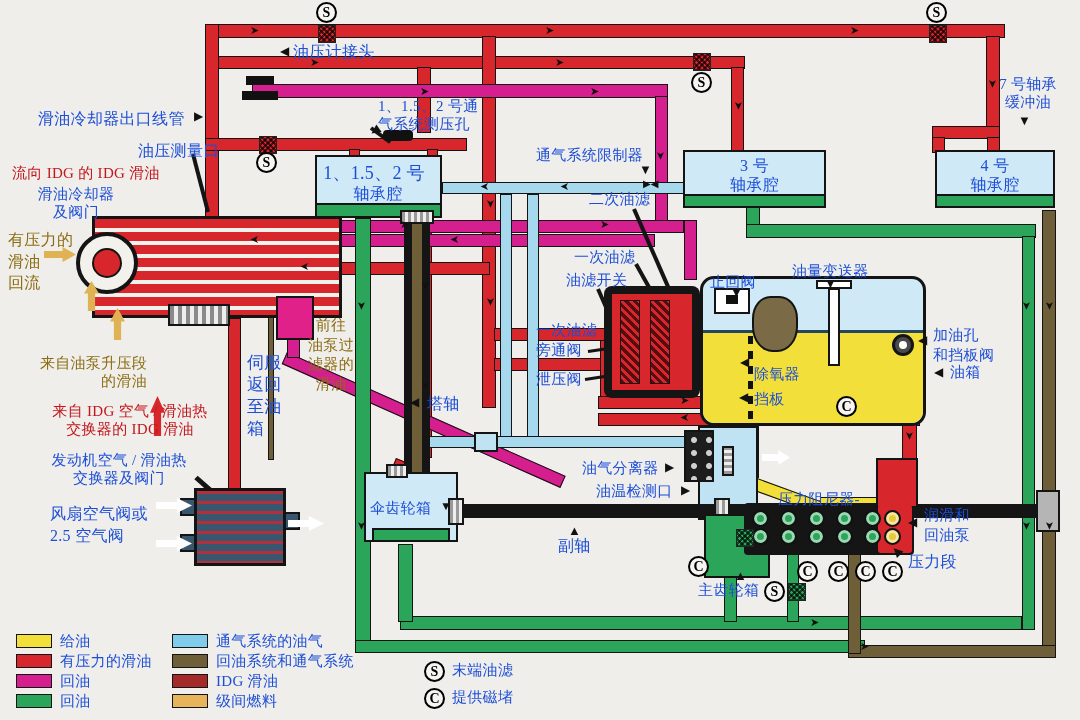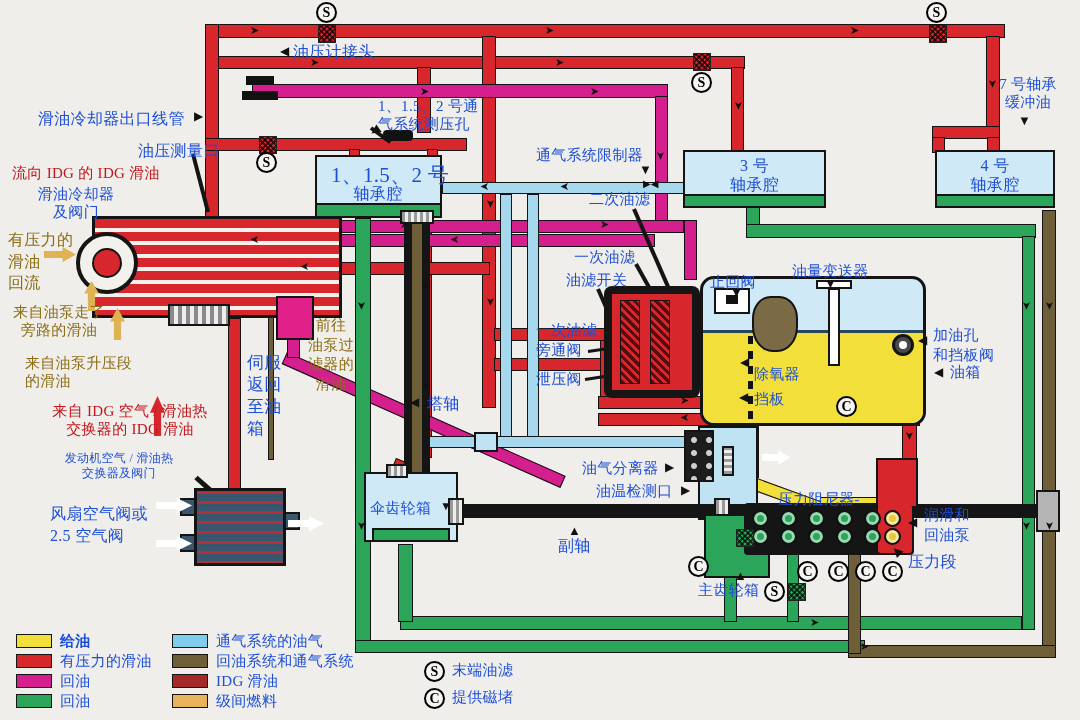--- a/index.html
+++ b/index.html
@@ -226,33 +226,31 @@
     <div class="abs flow" style="left: 370px; top: 124px; font-size: 12px; transform: rotate(-35deg);">◀</div>
     <div class="abs lbl" style="left: 293px; top: 42px; font-size: 16px; text-align: left;">油压计接头</div>
     <div class="abs lbl" style="left: 38px; top: 109px; font-size: 16px; text-align: left;">滑油冷却器出口线管</div>
     <div class="abs lbl" style="left: 106px; top: 141px; font-size: 16px; text-align: left; margin-left: 32px;">油压测量口</div>
     <div class="abs lbl" style="left: 12px; top: 164px; font-size: 15px; color: rgb(195, 22, 28); text-align: left;">流向 IDG 的 IDG 滑油</div>
     <div class="abs lbl" style="left: 30px; top: 185px; width: 92px; font-size: 15px; text-align: center;">滑油冷却器
 及阀门</div>
     <div class="abs lbl" style="left: 8px; top: 229px; font-size: 16px; color: rgb(140, 109, 20); line-height: 1.35; text-align: left;">有压力的
 滑油
 回流</div>
-    <div class="abs lbl" style="left: 8px; top: 303px; width: 102px; font-size: 15px; color: rgb(140, 109, 20); text-align: center;">来自油泵走了
-旁路的滑油</div>
-    <div class="abs lbl" style="left: 25px; top: 354px; width: 122px; font-size: 15px; color: rgb(140, 109, 20); ">来自油泵升压段
+    <div class="abs lbl" style="left: 25px; top: 354px; width: 122px; font-size: 15px; color: rgb(140, 109, 20); text-align: right;">来自油泵升压段
 的滑油</div>
     <div class="abs lbl" style="left: 42px; top: 402px; width: 176px; font-size: 15px; color: rgb(195, 22, 28); text-align: center;">来自 IDG 空气 / 滑油热
 交换器的 IDG 滑油</div>
-    <div class="abs lbl" style="left: 42px; top: 451px; width: 154px; font-size: 12px; text-align: center;">发动机空气 / 滑油热
+    <div class="abs lbl" style="left: 42px; top: 451px; width: 154px; font-size: 15px; text-align: center;">发动机空气 / 滑油热
 交换器及阀门</div>
     <div class="abs lbl" style="left: 50px; top: 503px; font-size: 16px; line-height: 1.4; text-align: left;">风扇空气阀或
 2.5 空气阀</div>
     <div class="abs lbl" style="left: 378px; top: 97px; width: 152px; font-size: 15px; text-align: left;">1、1.5、2 号通
 气系统测压孔</div>
-    <div class="abs lbl" style="left: 330px; top: 163px; width: 120px; font-size: 21px; text-align: center;">1、1.5、2 号</div>
+    <div class="abs lbl" style="left: 314px; top: 163px; width: 120px; font-size: 18px; text-align: center;">1、1.5、2 号</div>
     <div class="abs lbl" style="left: 318px; top: 184px; width: 120px; font-size: 16px; text-align: center;">轴承腔</div>
     <div class="abs lbl" style="left: 536px; top: 146px; font-size: 15px; text-align: left;">通气系统限制器</div>
     <div class="abs lbl" style="left: 589px; top: 190px; font-size: 15px; text-align: left;">二次油滤</div>
     <div class="abs lbl" style="left: 574px; top: 248px; font-size: 15px; text-align: left;">一次油滤</div>
     <div class="abs lbl" style="left: 566px; top: 271px; font-size: 15px; text-align: left;">油滤开关</div>
     <div class="abs lbl" style="left: 536px; top: 321px; font-size: 15px; line-height: 1.3; text-align: left;">一次油滤
 旁通阀</div>
     <div class="abs lbl" style="left: 536px; top: 370px; font-size: 15px; text-align: left;">泄压阀</div>
     <div class="abs lbl" style="left: 427px; top: 394px; font-size: 16px; text-align: left;">塔轴</div>
     <div class="abs lbl" style="left: 582px; top: 459px; font-size: 15px; text-align: left;">油气分离器</div>
@@ -279,21 +277,21 @@
     <div class="abs lbl" style="left: 935px; top: 175px; width: 120px; font-size: 16px; text-align: center;">轴承腔</div>
     <div class="abs lbl" style="left: 247px; top: 352px; font-size: 17px; line-height: 1.3; text-align: left;">伺服
 返回
 至油
 箱</div>
     <div class="abs lbl" style="left: 300px; top: 316px; width: 62px; font-size: 15px; color: rgb(140, 109, 20); line-height: 1.3; text-align: center;">前往
 油泵过
 滤器的
 滑油</div>
     <div class="abs box" style="left: 16px; top: 634px; width: 36px; height: 14px; background: rgb(242, 223, 58); border-width: 1.5px;"></div>
-    <div class="abs lbl" style="left: 60px; top: 632px; font-size: 15px; font-weight: bold;">给油</div>
+    <div class="abs lbl" style="left: 60px; top: 632px; font-size: 15px;">给油</div>
     <div class="abs box" style="left: 16px; top: 654px; width: 36px; height: 14px; background: rgb(216, 39, 44); border-width: 1.5px;"></div>
     <div class="abs lbl" style="left: 60px; top: 652px; font-size: 15px;">有压力的滑油</div>
     <div class="abs box" style="left: 16px; top: 674px; width: 36px; height: 14px; background: rgb(214, 31, 142); border-width: 1.5px;"></div>
     <div class="abs lbl" style="left: 60px; top: 672px; font-size: 15px;">回油</div>
     <div class="abs box" style="left: 16px; top: 694px; width: 36px; height: 14px; background: rgb(43, 165, 90); border-width: 1.5px;"></div>
     <div class="abs lbl" style="left: 60px; top: 692px; font-size: 15px;">回油</div>
     <div class="abs box" style="left: 172px; top: 634px; width: 36px; height: 14px; background: rgb(127, 205, 235); border-width: 1.5px;"></div>
     <div class="abs lbl" style="left: 216px; top: 632px; font-size: 15px;">通气系统的油气</div>
     <div class="abs box" style="left: 172px; top: 654px; width: 36px; height: 14px; background: rgb(111, 95, 56); border-width: 1.5px;"></div>
     <div class="abs lbl" style="left: 216px; top: 652px; font-size: 15px;">回油系统和通气系统</div>

